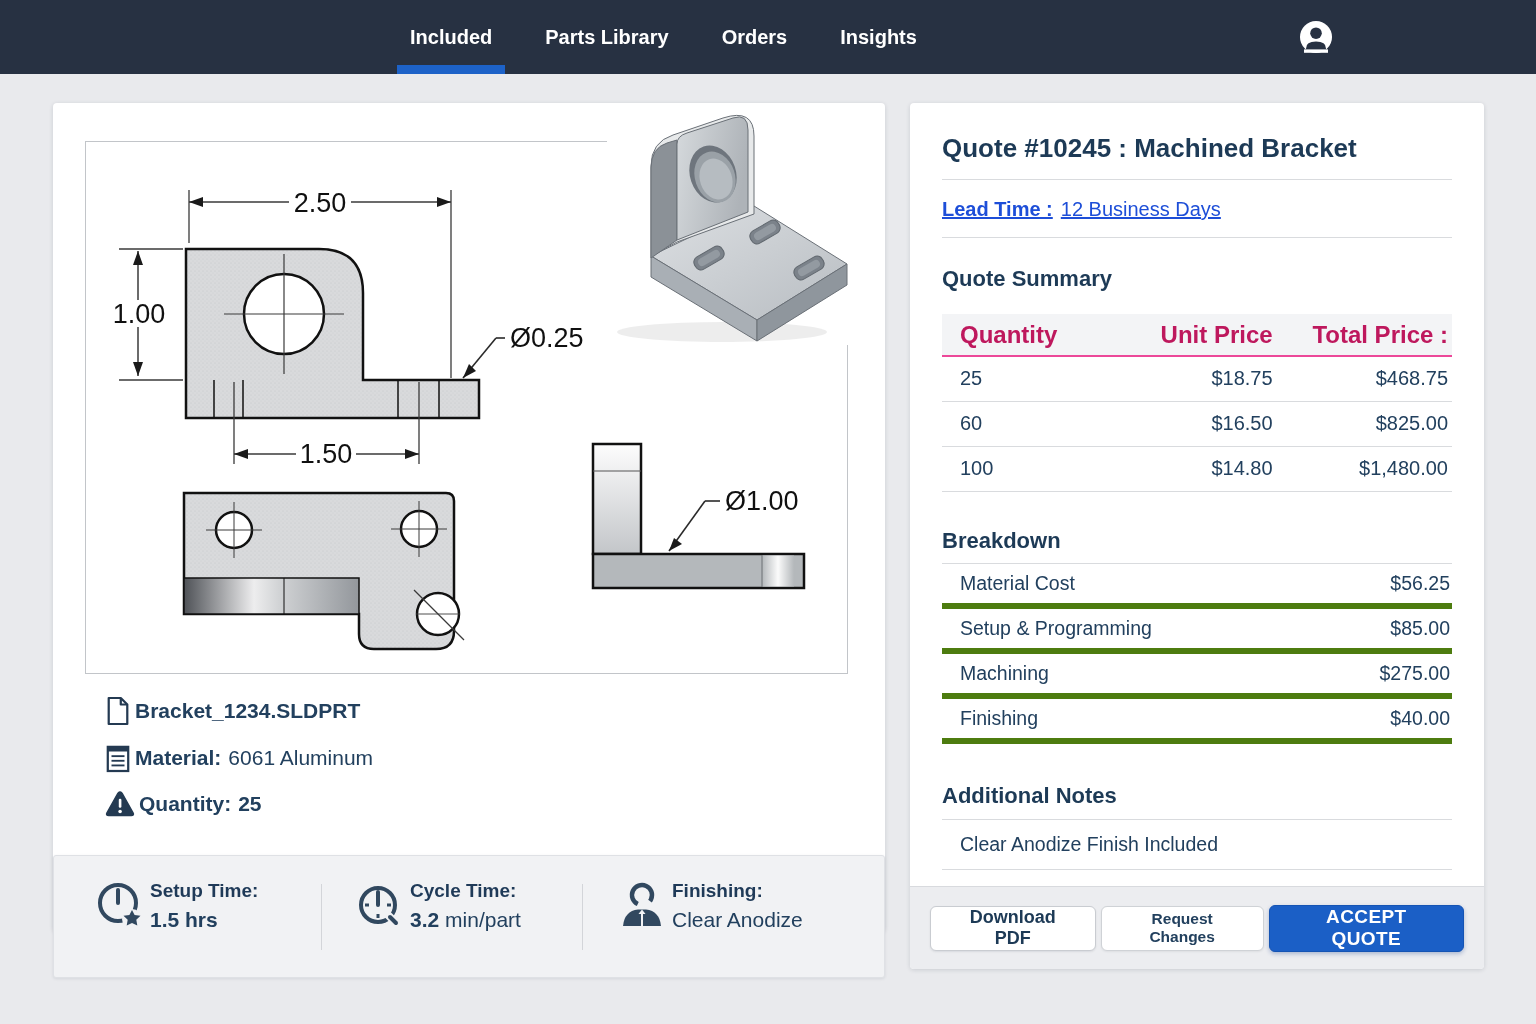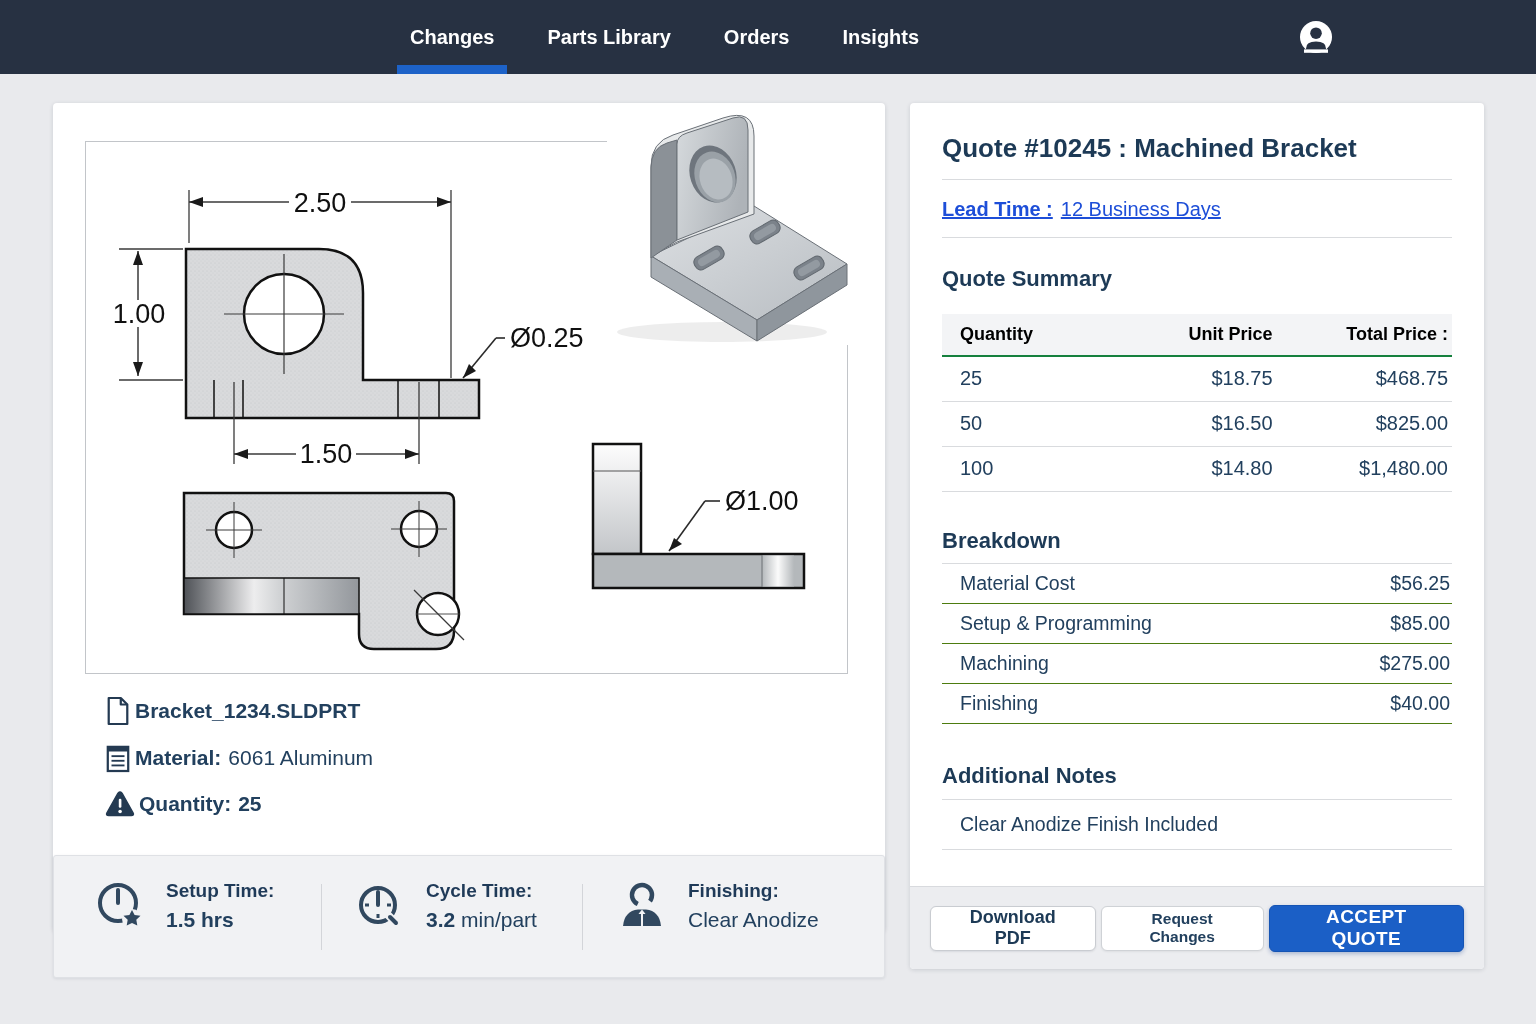--- a/index.html
+++ b/index.html
@@ -24,50 +24,50 @@
   .render3d { position:absolute; left:553px; top:6px; width:248px; height:235px; background:#fff; }
 
   .file-row { position:absolute; left:52px; display:flex; align-items:center; gap:4px; height:34px; }
   .file-row svg { flex:0 0 auto; }
   .file-text { font-size:21px; font-weight:700; color:#22405e; }
   .file-text .val { font-weight:400; margin-left:7px; }
   .file-text .valb { font-weight:700; margin-left:7px; }
 
   .stats-card { position:absolute; left:53px; top:855px; width:832px; height:123px;
     background:#f1f2f4; border:1px solid #dfe1e5; border-radius:3px; box-shadow:0 1px 3px rgba(40,50,70,.10); }
-  .stat { position:absolute; top:24px; display:flex; align-items:center; gap:20px; }
+  .stat { position:absolute; top:24px; display:flex; align-items:center; gap:4px; }
   .stat-label { font-size:19px; font-weight:700; color:#1f3a58; margin-bottom:6px; }
   .stat-value { font-size:21px; color:#22405e; }
   .stat-value b { font-weight:700; }
   .stat-div { position:absolute; top:28px; height:66px; width:1px; background:#d3d5d9; }
 
   .quote-card { position:absolute; left:910px; top:103px; width:574px; height:866px;
     background:#fff; border-radius:4px; box-shadow:0 1px 4px rgba(40,50,70,.16); padding:0 32px; }
   .q-title { margin-top:30px; font-size:26px; font-weight:700; color:#1d3a56; }
   .q-hr { border:none; border-top:1px solid #d9dbde; margin:0; }
   .hr1 { margin-top:15px; } .hr2 { margin-top:16px; }
   .q-lead { margin-top:18px; font-size:20px; color:#1d4ed8;text-decoration:underline; }
   .q-lead b { font-weight:700; }
   .q-lead .val { font-weight:400; margin-left:8px; }
   .q-h2 { font-size:22px; font-weight:700; color:#1d3a56; }
   .h-summary { margin-top:28px; }
   .h-breakdown { margin-top:36px; }
   .h-notes { margin-top:39px; }
 
   table.q-table { width:100%; margin-top:22px; border-collapse:collapse; }
-  .q-table th { background:#f3f4f6; font-size:18px; font-weight:700; color:#000000;
-    height:42px; border-bottom:2px solid #15803d; }
+  .q-table th { background:#f3f4f6; font-size:24px; font-weight:700; color:#be185d;
+    height:42px; border-bottom:2px solid #ec4899; }
   .q-table td { font-size:20px; color:#22405e; height:45px; border-bottom:1px solid #d9dbde; }
   .q-table th:nth-child(1), .q-table td:nth-child(1) { text-align:left; padding-left:18px; width:36%; }
   .q-table th:nth-child(2), .q-table td:nth-child(2) { text-align:right; padding-right:6px; width:30%; }
   .q-table th:nth-child(3), .q-table td:nth-child(3) { text-align:right; padding-right:4px; width:34%; }
 
   .bd-hr { margin-top:9px; }
   .bd-row { display:flex; justify-content:space-between; align-items:center;
-    padding:8px 2px 8px 18px; border-bottom:1px solid #4d7c0f; font-size:19.5px; color:#22405e; }
+    padding:8px 2px 8px 18px; border-bottom:6px solid #4d7c0f; font-size:19.5px; color:#22405e; }
   .bd-row .bd-label { font-weight:400; }
   .bd-row .bd-value { font-weight:400; }
 
   .notes-hr { margin-top:10px; }
   .q-note { padding:13px 0 13px 18px; font-size:19.5px; color:#22405e; border-bottom:1px solid #d9dbde; }
 
   .q-footer { position:absolute; left:0; right:0; bottom:0; height:83px; background:#ecedf0;
     border-top:1px solid #d8dade; border-radius:0 0 4px 4px;
     display:flex; align-items:center; padding:0 20px; gap:5px; }
   .btn { border-radius:6px; cursor:pointer; font-family:inherit; }
@@ -80,21 +80,21 @@
     box-shadow:0 2px 4px rgba(20,60,140,.30); }
 
   .dimtext { font-size:27px; fill:#101010; font-family:"Liberation Sans", sans-serif; }
 </style>
 </head>
 <body>
 
 <div class="navbar">
   <div class="nav-tabs">
     <div class="nav-tab active">
-      <span>Changes</span>
+      <span>Included</span>
       <span class="underline"></span>
     </div>
     <div class="nav-tab">
       <span>Parts Library</span>
 
     </div>
     <div class="nav-tab">
       <span>Orders</span>
 
     </div>
@@ -344,21 +344,21 @@
         <th>Total Price :</th>
       </tr>
     </thead>
     <tbody>
       <tr>
         <td>25</td>
         <td>$18.75</td>
         <td>$468.75</td>
       </tr>
       <tr>
-        <td>50</td>
+        <td>60</td>
         <td>$16.50</td>
         <td>$825.00</td>
       </tr>
       <tr>
         <td>100</td>
         <td>$14.80</td>
         <td>$1,480.00</td>
       </tr>
     </tbody>
   </table>

